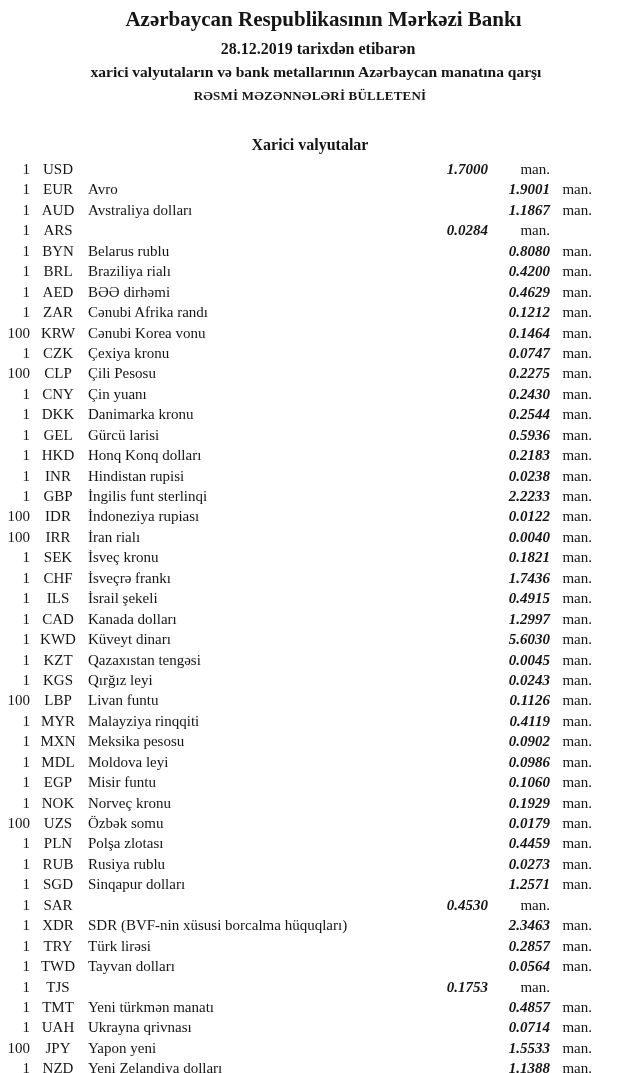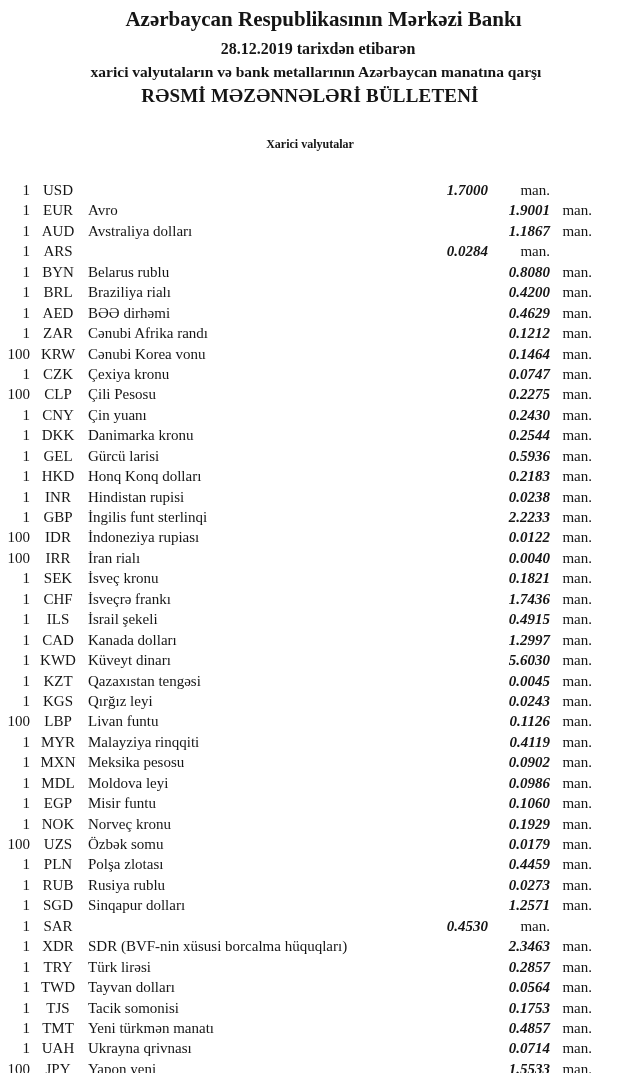--- a/index.html
+++ b/index.html
@@ -30,49 +30,49 @@
   }
   .subtitle {
     font-size: 15.5px;
     font-weight: 700;
     text-align: center;
     line-height: 20px;
     margin: 0 0 4px 0;
     padding-left: 12px;
   }
   .bulletin-title {
-    font-size: 19px;
+    font-size: 13px;
     font-weight: 700;
     text-align: center;
     line-height: 20px;
     letter-spacing: 0.2px;
   }
   .section-title {
-    font-size: 12px;
+    font-size: 16px;
     font-weight: 700;
     text-align: center;
     line-height: 19px;
     margin: 29px 0 5px 0;
   }
 
   .rates { padding: 0 28px 0 0; }
   .row {
     display: grid;
     grid-template-columns: 30px 56px 1fr 62px 42px;
     align-items: baseline;
     height: 20.45px;
     font-size: 15px;
     line-height: 20.45px;
     white-space: nowrap;
   }
   .qty  { text-align: right; }
   .code { text-align: center; }
   .name { padding-left: 2px; }
   .rate { text-align: right; font-weight: 700; font-style: italic; }
-  .unit { text-align: right; margin-top: 21px; }
+  .unit { text-align: right; }
 </style>
 </head>
 <body style="color: rgb(21, 21, 21); background: rgb(255, 255, 255);">
 
 <div class="page">
   <div class="bank-title">Azərbaycan Respublikasının Mərkəzi Bankı</div>
   <div class="date-line">28.12.2019 tarixdən etibarən</div>
   <div class="subtitle">xarici valyutaların və bank metallarının Azərbaycan manatına qarşı</div>
   <div class="bulletin-title">RƏSMİ MƏZƏNNƏLƏRİ BÜLLETENİ</div>
 
@@ -392,21 +392,20 @@
     <span class="qty">1</span>
     <span class="code">TWD</span>
     <span class="name">Tayvan dolları</span>
     <span class="rate">0.0564</span>
     <span class="unit">man.</span>
   </div>
 
   <div class="row">
     <span class="qty">1</span>
     <span class="code">TJS</span>
-    <span class="name">Tacik somonisi</span>
     <span class="rate">0.1753</span>
     <span class="unit">man.</span>
   </div>
 
   <div class="row">
     <span class="qty">1</span>
     <span class="code">TMT</span>
     <span class="name">Yeni türkmən manatı</span>
     <span class="rate">0.4857</span>
     <span class="unit">man.</span>

